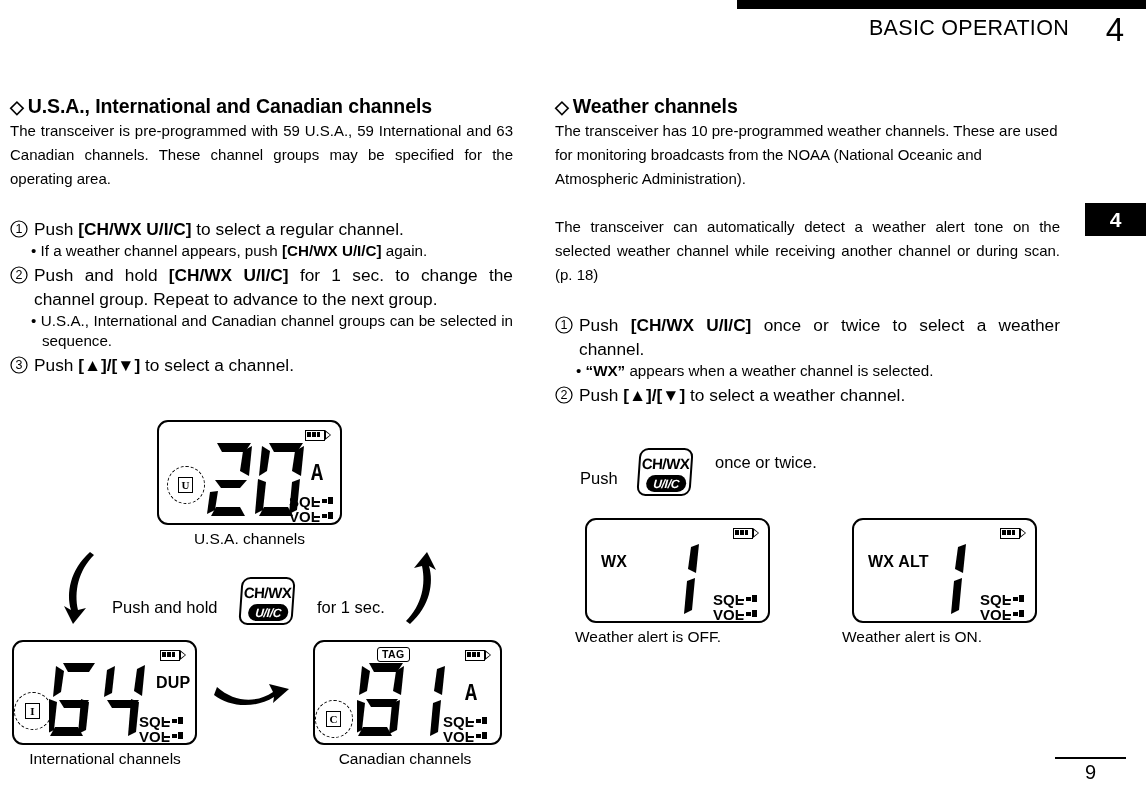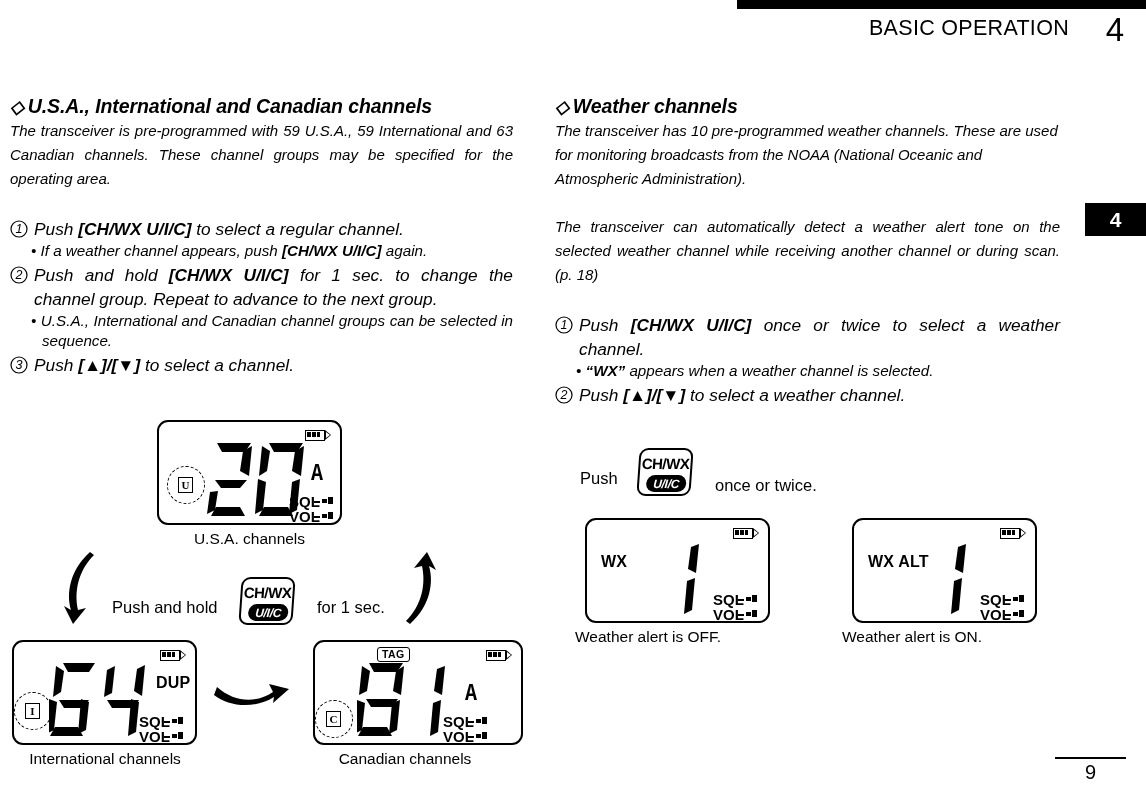--- a/index.html
+++ b/index.html
@@ -51,21 +51,21 @@
     width: 71px; text-align: center;
   }
   #page-foot .rule {
     border-top: 2.5px solid #000; width: 100%; height: 0;
   }
   #page-foot .num {
     font-size: 20px; margin-top: 2px;
   }
 
   
-  .col { position: absolute; top: 95px; font-style: italic; }
+  .col { position: absolute; top: 95px; }
   #col-left  { left: 10px;  width: 503px; }
   #col-right { left: 555px; width: 505px; }
 
   h2.sec {
     font-size: 19.5px; font-weight: 700;
     margin: 0 0 1px 0; letter-spacing: -0.1px;
     white-space: nowrap;
   }
   h2.sec .dia { font-size: 18px; margin-right: 4px; }
 
@@ -409,21 +409,21 @@
           <i class="bar b3"></i>
       </span>
     </div>
   </div>
   <div class="lcd-cap" style="left:10px; top:335px; width:190px;">International channels</div>
 
   <svg style="position:absolute; left:213px; top:258px;" width="80" height="36" viewBox="0 0 80 36">
     <path d="M4 14 C 22 30, 44 30, 60 19 L 56 11 L 76 16 L 60 30 L 61 24 C 42 36, 16 34, 1 22 Z" fill="#000"></path>
   </svg>
 
-  <div class="lcd" style="left:313px; top:225px; width:210px; height:105px;">
+  <div class="lcd" style="left:313px; top:225px; width:189px; height:105px;">
     <div class="batt" style="right:9px; top:8px;">
       <div class="body"></div>
         <div class="b1"></div>
         <div class="b2"></div>
         <div class="b3"></div>
       <div class="tip"></div>
         <div class="tipin"></div>
     </div>
     <div class="tagbadge" style="left:62px; top:5px;">TAG</div>
     <div class="grp" style="left:0px; top:58px;">
@@ -510,21 +510,21 @@
   </div>
 </div>
 
 <div id="fig-right">
 
   <div class="plain" style="left:25px; top:39px;">Push</div>
   <div class="keycap" style="left:83px; top:18px;">
     <div class="k1">CH/WX</div>
     <div class="k2">U/I/C</div>
   </div>
-  <div class="plain" style="left:160px; top:46px;">once or twice.</div>
+  <div class="plain" style="left:160px; top:23px;">once or twice.</div>
 
   <div class="lcd" style="left:30px; top:88px; width:185px; height:105px;">
     <div class="batt" style="right:9px; top:8px;">
       <div class="body"></div>
         <div class="b1"></div>
         <div class="b2"></div>
         <div class="b3"></div>
       <div class="tip"></div>
         <div class="tipin"></div>
     </div>

